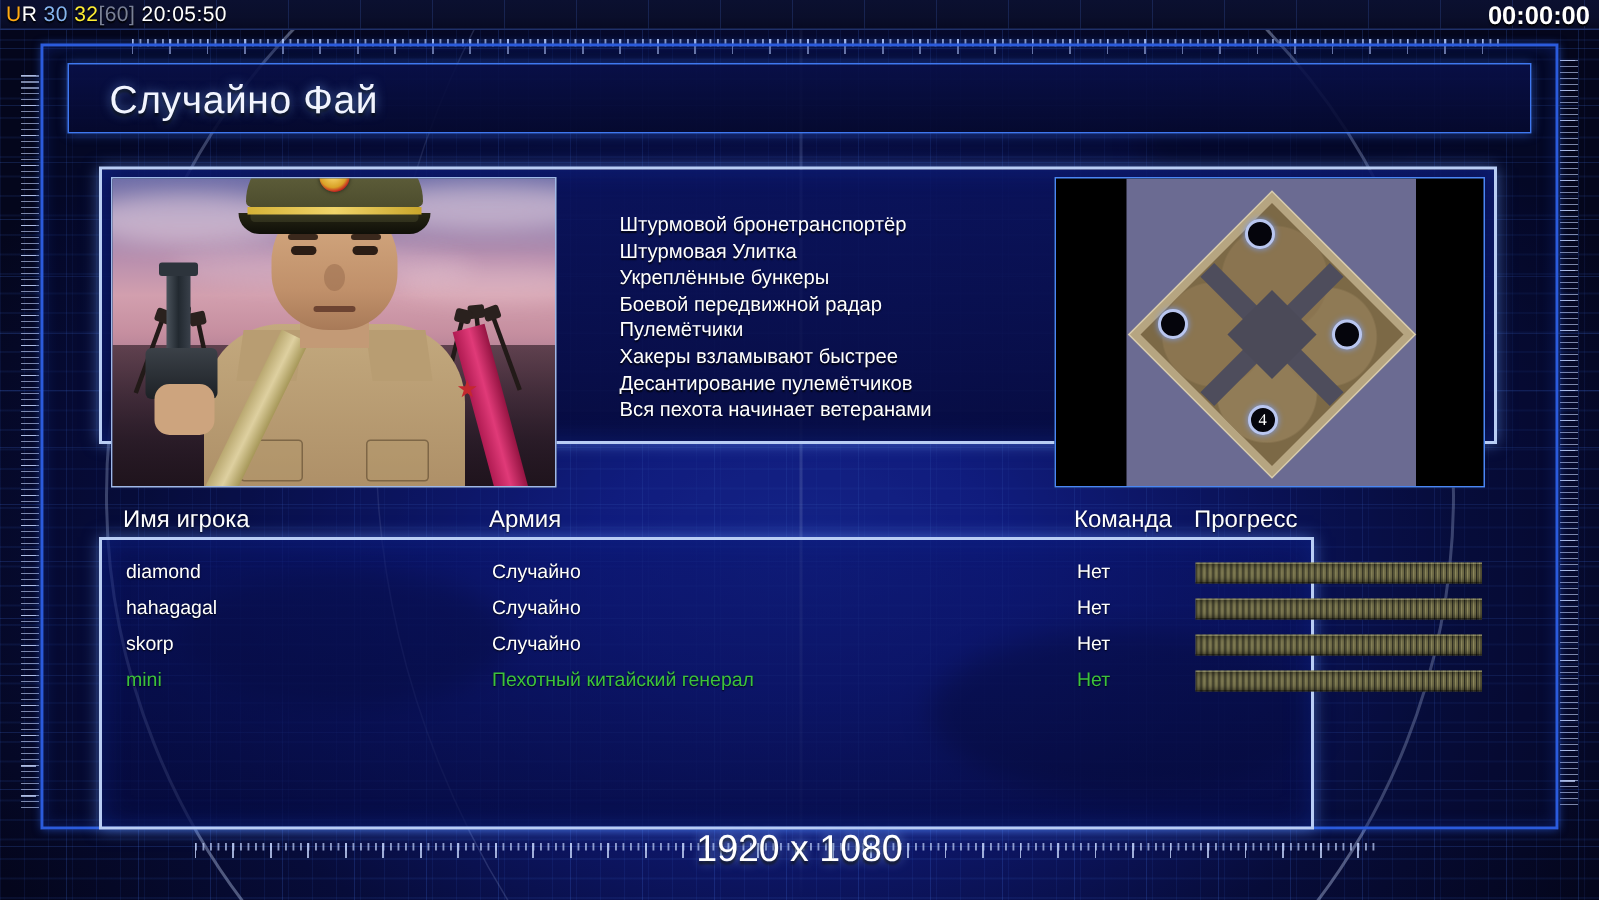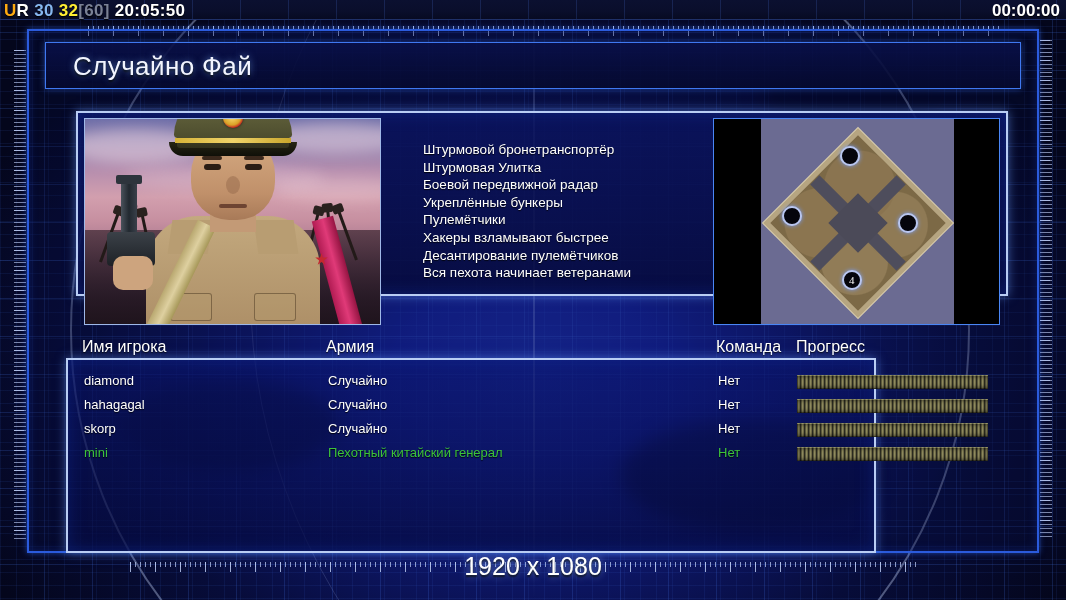--- a/index.html
+++ b/index.html
@@ -61,21 +61,21 @@
     border-bottom:1px solid rgba(70,110,210,.35);
     z-index:40;
   }
   .topbar-grid {
     position:absolute; inset:0;
     background-image:linear-gradient(to right, rgba(70,110,210,.22) 1px, transparent 1px);
     background-size:48px 100%;
   }
   .topleft {
     position:absolute; left:4px; top:1px;
-    font-size:17px; font-weight:bold; letter-spacing:.3px;
+    font-size:14px; font-weight:normal; letter-spacing:.3px;
     white-space:nowrap;
     text-shadow:0 1px 1px #000;
   }
   .topright {
     position:absolute; right:6px; top:1px;
     font-size:17px; font-weight:bold; color:#ffffff;
     text-shadow:0 1px 1px #000;
   }
   .c-gold { color:#ffaa11; }
   .c-white{ color:#ffffff; }
@@ -123,21 +123,21 @@
   }
   .title-text {
     position:absolute; left:27px; top:8px;
     font-size:26px; color:#f2f5ff; font-weight:normal;
     text-shadow:0 0 7px rgba(120,170,255,.65), 0 2px 2px #000;
     letter-spacing:.4px;
   }
 
   
   .info-panel {
-    position:absolute; left:76px; top:111px; width:932px; height:185px;
+    position:absolute; left:66px; top:111px; width:932px; height:185px;
     border:2px solid #b9cdf4;
     background:linear-gradient(to bottom, rgba(11,20,96,.82), rgba(6,10,58,.86));
     box-shadow:0 0 10px rgba(110,160,255,.55), inset 0 0 16px rgba(15,40,140,.6);
     z-index:10;
     padding-left:40px;
   }
 
   .portrait {
     position:absolute; left:6px; top:5px; width:297px; height:207px;
     border:1px solid #9fb8e8;
@@ -460,22 +460,22 @@
       <div class="p-capbadge"></div>
       <div class="p-gunbarrel"></div>
       <div class="p-gunsight"></div>
       <div class="p-gunbody"></div>
       <div class="p-gunhand"></div>
     </div>
 
     <div class="bullets">
       <div>Штурмовой бронетранспортёр</div>
       <div>Штурмовая Улитка</div>
+      <div>Укреплённые бункеры</div>
       <div>Боевой передвижной радар</div>
-      <div>Укреплённые бункеры</div>
       <div>Пулемётчики</div>
       <div>Хакеры взламывают быстрее</div>
       <div>Десантирование пулемётчиков</div>
       <div>Вся пехота начинает ветеранами</div>
     </div>
 
     <div class="map-box">
       <div class="map-field">
         <div class="map-diamond">
           <div class="map-inner"></div>

